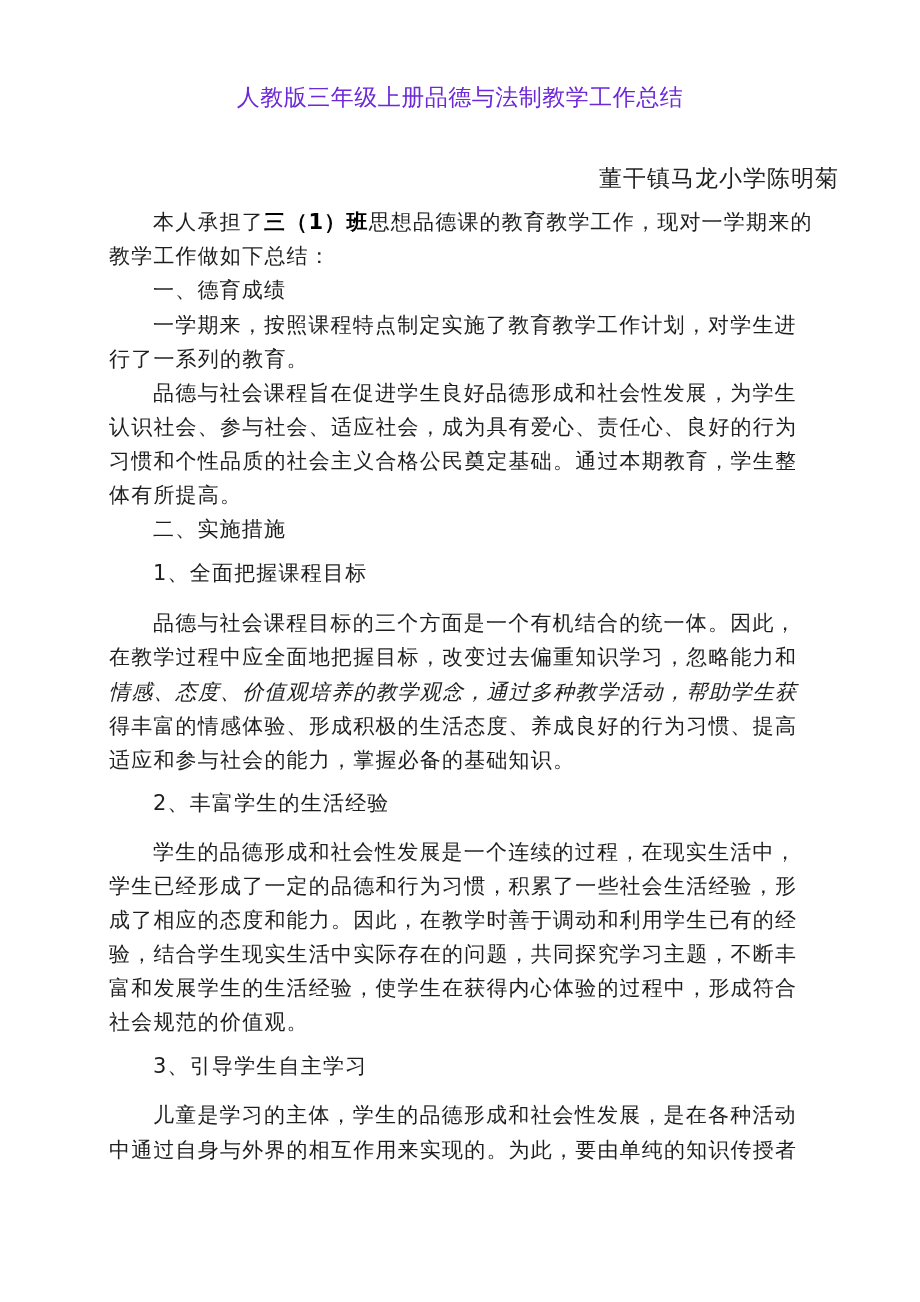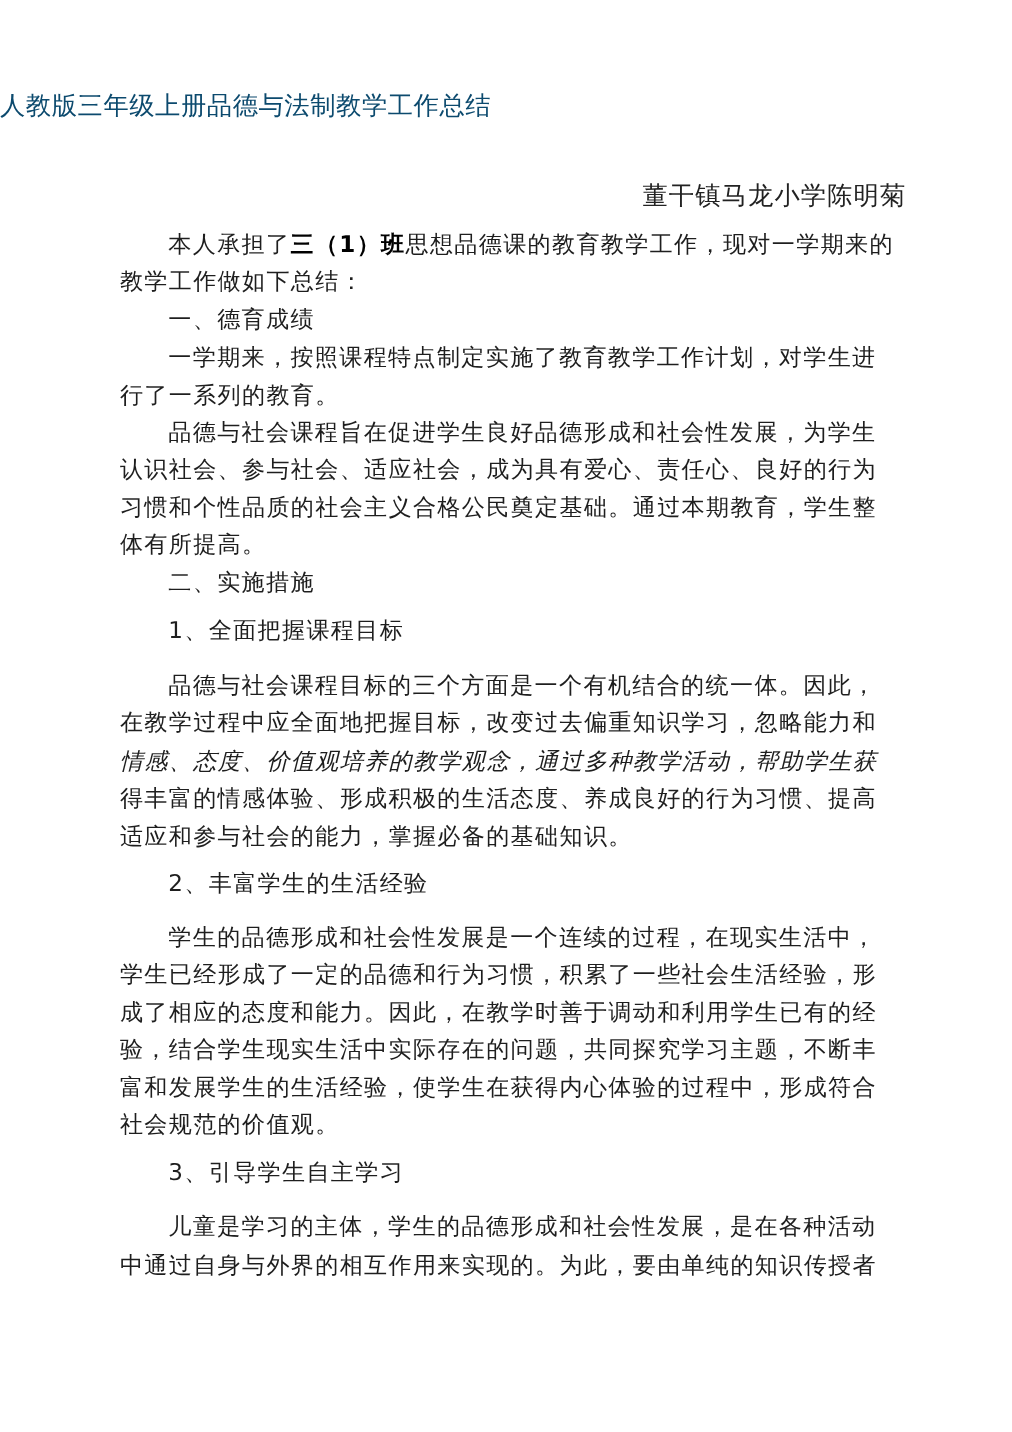--- a/index.html
+++ b/index.html
@@ -20,29 +20,29 @@
       left: 0;
       top: 0;
       width: 920px;
       height: 1302px;
     }
     .title {
       position: absolute;
       left: 0;
       width: 920px;
       top: 80px;
-      text-align: left;
+      text-align: center;
       font-size: 23px;
       line-height: 34px;
       letter-spacing: 0.5px;
-      color: #0c4a6e;
+      color: #6d28d9;
     }
     .author {
       position: absolute;
-      right: 96px;
+      right: 81px;
       top: 161px;
       font-size: 23px;
       line-height: 34px;
       letter-spacing: 1px;
       color: #222;
     }
     .line {
       position: absolute;
       left: 86px;
       width: 750px;

